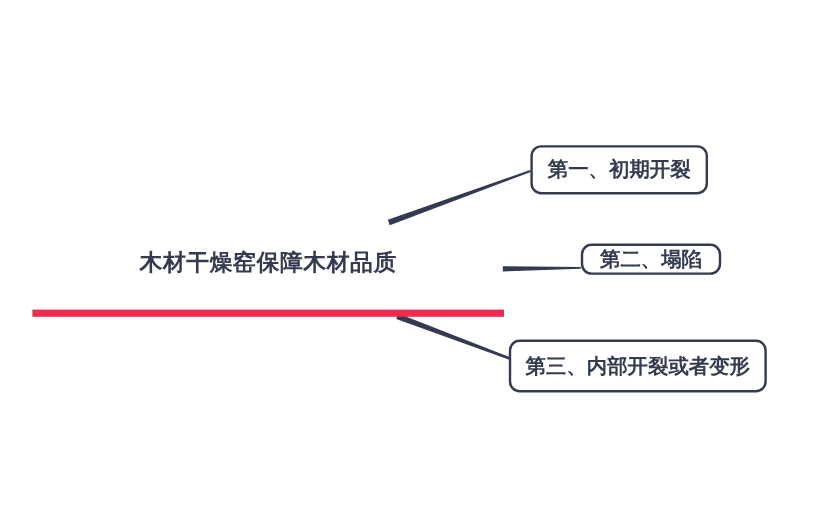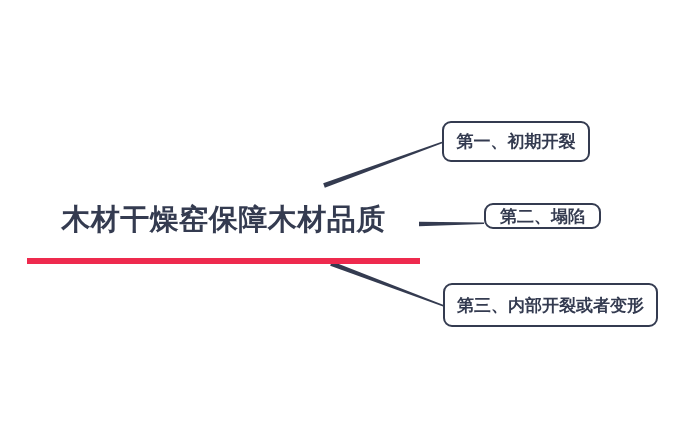--- a/index.html
+++ b/index.html
@@ -29,21 +29,21 @@
   }
   .connectors polygon {
     fill: var(--ink, #343b50);
   }
   .central-title {
     position: absolute;
     left: 27px;
     top: 202px;
     width: 393px;
     text-align: center;
-    font-size: 29px;
+    font-size: 19px;
     line-height: 35px;
     font-weight: bold;
     letter-spacing: 0.5px;
     color: var(--ink, #343b50);
     white-space: nowrap;
     cursor: default;
   }
   .central-underline {
     position: absolute;
     left: 27px;
@@ -62,21 +62,21 @@
     align-items: center;
     justify-content: center;
     font-size: 17px;
     font-weight: bold;
     color: var(--ink, #343b50);
     white-space: nowrap;
     cursor: default;
   }
   .node-1 { left: 442px; top: 121px; width: 148px; height: 41px; }
   .node-2 { left: 484px; top: 203px; width: 117px; height: 26px; }
-  .node-3 { left: 443px; top: 283px; width: 215px; height: 44px; }
+  .node-3 { left: 424px; top: 283px; width: 215px; height: 44px; }
 </style>
 </head>
 <body>
 
 <div class="canvas">
 
   <svg class="connectors" viewBox="0 0 699 442" xmlns="http://www.w3.org/2000/svg">
     <polygon points="323.2,183.2 324.8,187.8 442.3,143.3 441.7,141.7"></polygon>
     <polygon points="419,221.8 419,226.2 484,224.0 484,222.4"></polygon>
     <polygon points="331.8,261.3 330.2,265.8 443.7,306.7 444.3,305.3"></polygon>

